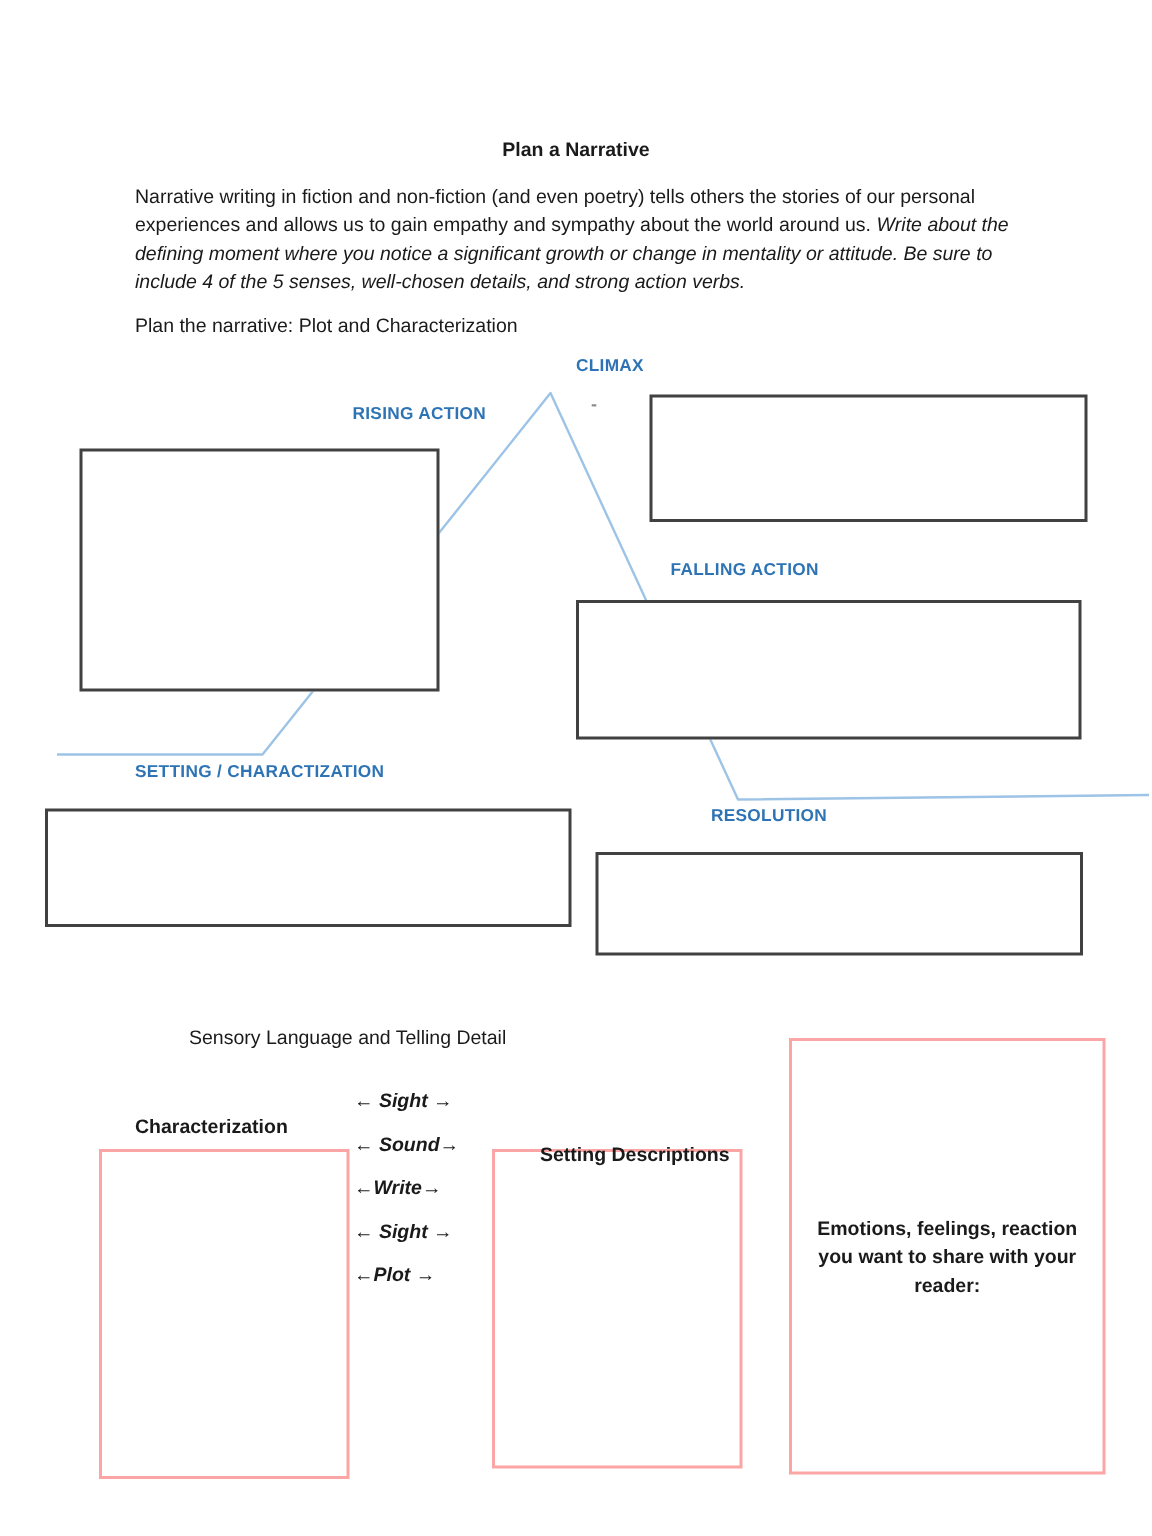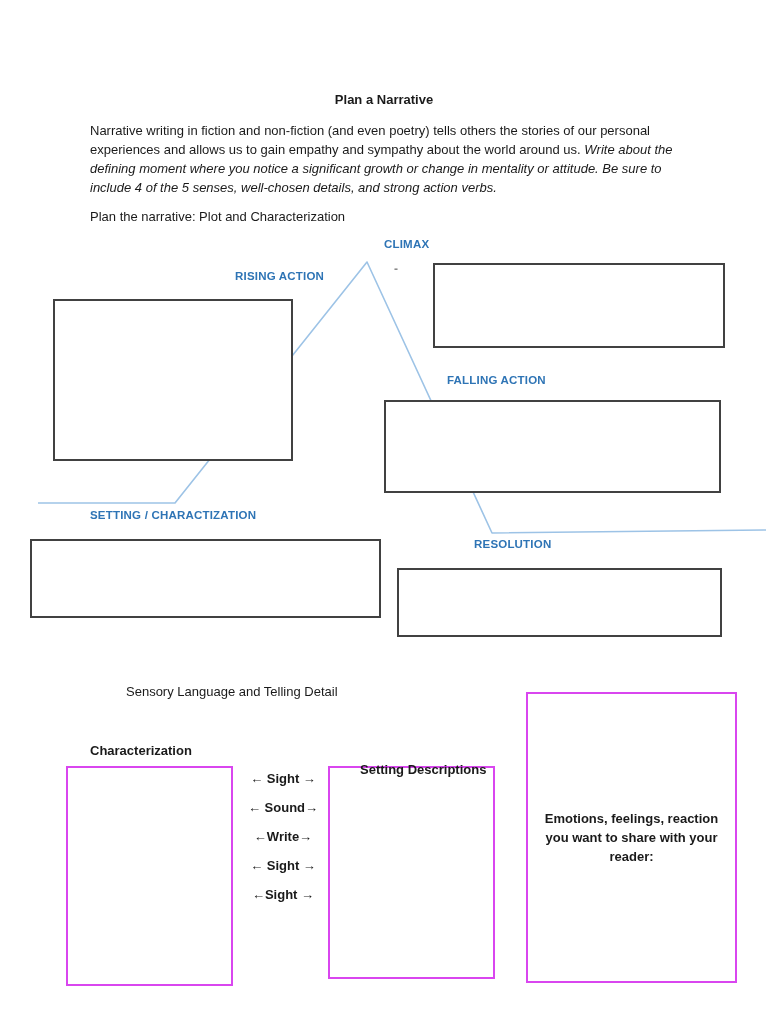--- a/index.html
+++ b/index.html
@@ -65,21 +65,21 @@
     z-index: 2;
   }
   .box-plot-notes { left: 53px;  top: 299px; width: 240px; height: 162px; }
   .box-climax     { left: 433px; top: 263px; width: 292px; height: 85px; }
   .box-falling    { left: 384px; top: 400px; width: 337px; height: 93px; }
   .box-setting    { left: 30px;  top: 539px; width: 351px; height: 79px; }
   .box-resolution { left: 397px; top: 568px; width: 325px; height: 69px; }
 
   .green-box {
     background: #ffffff;
-    border: 2px solid #d946ef;
+    border: 2px solid #fca5a5;
     box-sizing: border-box;
     z-index: 2;
   }
   .box-characterization { left: 66px;  top: 766px; width: 167px; height: 220px; }
   .box-setting-desc     { left: 328px; top: 766px; width: 167px; height: 213px; }
   .box-emotions {
     left: 526px; top: 692px; width: 211px; height: 291px;
     display: flex; align-items: center; justify-content: center;
   }
   .emotions-text {
@@ -89,23 +89,23 @@
   }
 
   .col-label {
     font-size: 13px; font-weight: bold;
     z-index: 3;
   }
   .lbl-characterization { left: 90px;  top: 743px; }
   .lbl-setting-desc     { left: 360px; top: 762px; }
 
   .senses {
-    left: 236px; top: 771px; width: 94px;
+    left: 236px; top: 726px; width: 94px;
     z-index: 3;
-    text-align: center;
+    font-style: italic;
   }
   .sense-row {
     font-size: 13px; font-weight: bold;
     height: 15px; margin-bottom: 14px;
     white-space: nowrap;
   }
 </style>
 </head>
 <body>
 
@@ -142,20 +142,20 @@
   <div class="abs col-label lbl-setting-desc">Setting Descriptions</div>
 
   <div class="abs green-box box-characterization"></div>
   <div class="abs green-box box-setting-desc"></div>
 
   <div class="abs senses">
     <div class="sense-row">← Sight →</div>
     <div class="sense-row">← Sound→</div>
     <div class="sense-row">←Write→</div>
     <div class="sense-row">← Sight →</div>
-    <div class="sense-row">←Sight →</div>
+    <div class="sense-row">←Plot →</div>
   </div>
 
   <div class="abs green-box box-emotions">
     <div class="emotions-text">Emotions, feelings, reaction you want to share with your reader:</div>
   </div>
 
 </div>
 
 </body></html>

